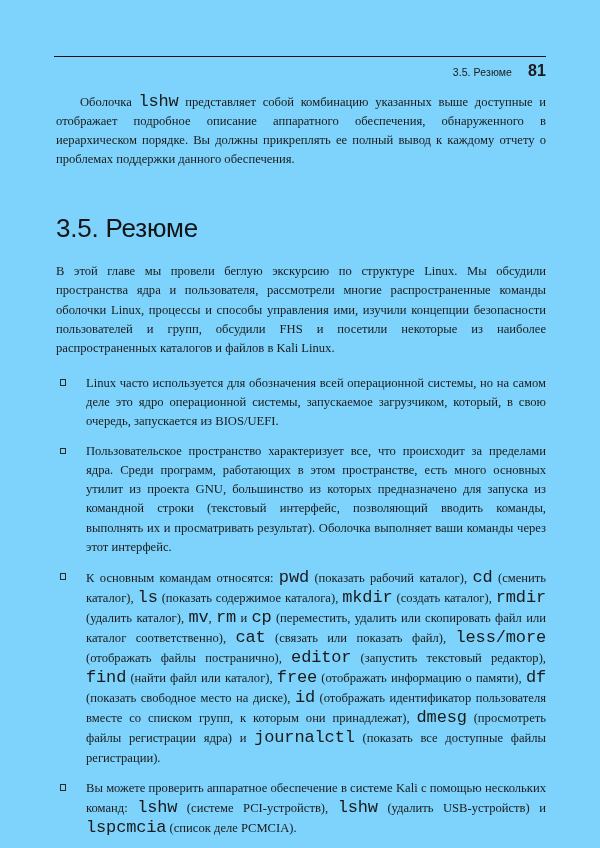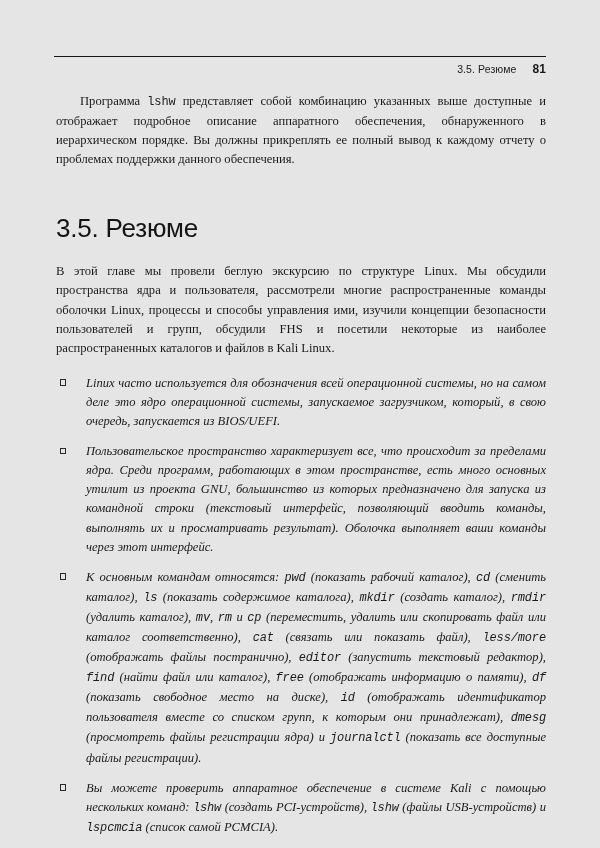--- a/index.html
+++ b/index.html
@@ -13,21 +13,21 @@
     position: relative;
     overflow: hidden;
     font-family: "Liberation Serif", "DejaVu Serif", serif;
     color: #1a1a1a;
     -webkit-font-smoothing: antialiased;
   }
 
   .page {
     position: absolute;
     inset: 0;
-    background: #e5e5e5;
+    background: #7dd3fc;
   }
 
   
   .running-head {
     position: absolute;
     left: 54px;
     top: 56px;
     width: 492px;
   }
   .head-rule {
@@ -40,21 +40,21 @@
     justify-content: flex-end;
     align-items: baseline;
     gap: 16px;
     margin-top: 5px;
     font-family: "Liberation Sans", "DejaVu Sans", sans-serif;
     font-size: 10.5px;
     color: #1a1a1a;
     letter-spacing: 0.1px;
   }
   .head-section { font-weight: 400; }
-  .head-folio { font-weight: 700; font-size: 12px; }
+  .head-folio { font-weight: 700; font-size: 16px; }
 
   
   .column {
     position: absolute;
     left: 56px;
     top: 92px;
     width: 490px;
   }
 
   p.body {
@@ -90,73 +90,72 @@
     padding: 0;
   }
   ul.bullets > li {
     position: relative;
     padding-left: 30px;
     margin-bottom: 11px;
     font-size: 12.6px;
     line-height: 19.1px;
     text-align: justify;
     color: #1a1a1a;
-    font-style: italic;
   }
   ul.bullets > li:last-child { margin-bottom: 0; }
 
   .bullet-marker {
     position: absolute;
     left: 4px;
     top: 5.5px;
     width: 6.4px;
     height: 6.4px;
     border: 1.15px solid #2a2a2a;
     box-sizing: border-box;
     background: transparent;
   }
 
   
   code, .mono {
     font-family: "Liberation Mono", "DejaVu Sans Mono", monospace;
-    font-size: 12px;
+    font-size: 17px;
     letter-spacing: -0.15px;
   }
 </style>
 </head>
 <body>
 
 <div class="page">
 
   <div class="running-head">
     <div class="head-rule"></div>
     <div class="head-line">
       <span class="head-section">3.5. Резюме</span>
       <span class="head-folio">81</span>
     </div>
   </div>
 
   <div class="column">
 
     <p class="body lead">
-      <span>Программа </span><code>lshw</code><span> представляет собой комбинацию указанных выше доступные и отображает подробное описание аппаратного обеспечения, обнаруженного в иерархическом порядке. Вы должны прикреплять ее полный вывод к каждому отчету о проблемах поддержки данного обеспечения.</span>
+      <span>Оболочка </span><code>lshw</code><span> представляет собой комбинацию указанных выше доступные и отображает подробное описание аппаратного обеспечения, обнаруженного в иерархическом порядке. Вы должны прикреплять ее полный вывод к каждому отчету о проблемах поддержки данного обеспечения.</span>
     </p>
 
     <div class="spacer-before-title"></div>
 
     <h2 class="section-title">3.5. Резюме</h2>
 
     <div class="spacer-after-title"></div>
 
     <p class="body">В этой главе мы провели беглую экскурсию по структуре Linux. Мы обсудили пространства ядра и пользователя, рассмотрели многие распространенные команды оболочки Linux, процессы и способы управления ими, изучили концепции безопасности пользователей и групп, обсудили FHS и посетили некоторые из наиболее распространенных каталогов и файлов в Kali Linux.</p>
 
     <div class="spacer-after-intro"></div>
 
     <ul class="bullets">
         <li><span class="bullet-marker"></span><span>Linux часто используется для обозначения всей операционной системы, но на самом деле это ядро операционной системы, запускаемое загрузчиком, который, в свою очередь, запускается из BIOS/UEFI.</span></li>
         <li><span class="bullet-marker"></span><span>Пользовательское пространство характеризует все, что происходит за пределами ядра. Среди программ, работающих в этом пространстве, есть много основных утилит из проекта GNU, большинство из которых предназначено для запуска из командной строки (текстовый интерфейс, позволяющий вводить команды, выполнять их и просматривать результат). Оболочка выполняет ваши команды через этот интерфейс.</span></li>
         <li><span class="bullet-marker"></span><span>К основным командам относятся: </span><code>pwd</code><span> (показать рабочий каталог), </span><code>cd</code><span> (сменить каталог), </span><code>ls</code><span> (показать содержимое каталога), </span><code>mkdir</code><span> (создать каталог), </span><code>rmdir</code><span> (удалить каталог), </span><code>mv</code><span>, </span><code>rm</code><span> и </span><code>cp</code><span> (переместить, удалить или скопировать файл или каталог соответственно), </span><code>cat</code><span> (связать или показать файл), </span><code>less/more</code><span> (отображать файлы постранично), </span><code>editor</code><span> (запустить текстовый редактор), </span><code>find</code><span> (найти файл или каталог), </span><code>free</code><span> (отображать информацию о памяти), </span><code>df</code><span> (показать свободное место на диске), </span><code>id</code><span> (отображать идентификатор пользователя вместе со списком групп, к которым они принадлежат), </span><code>dmesg</code><span> (просмотреть файлы регистрации ядра) и </span><code>journalctl</code><span> (показать все доступные файлы регистрации).</span></li>
-        <li><span class="bullet-marker"></span><span>Вы можете проверить аппаратное обеспечение в системе Kali с помощью нескольких команд: </span><code>lshw</code><span> (создать PCI-устройств), </span><code>lshw</code><span> (файлы USB-устройств) и </span><code>lspcmcia</code><span> (список самой PCMCIA).</span></li>
+        <li><span class="bullet-marker"></span><span>Вы можете проверить аппаратное обеспечение в системе Kali с помощью нескольких команд: </span><code>lshw</code><span> (системе PCI-устройств), </span><code>lshw</code><span> (удалить USB-устройств) и </span><code>lspcmcia</code><span> (список деле PCMCIA).</span></li>
         <li><span class="bullet-marker"></span><span>Процесс — это экземпляр программы во время выполнения, которому требуется память для хранения как самой программы, так и ее операционных данных. Вы можете управлять процессами с помощью таких команд, как </span></li>
       </ul>
 
   </div>
 </div>
 
 </body></html>

